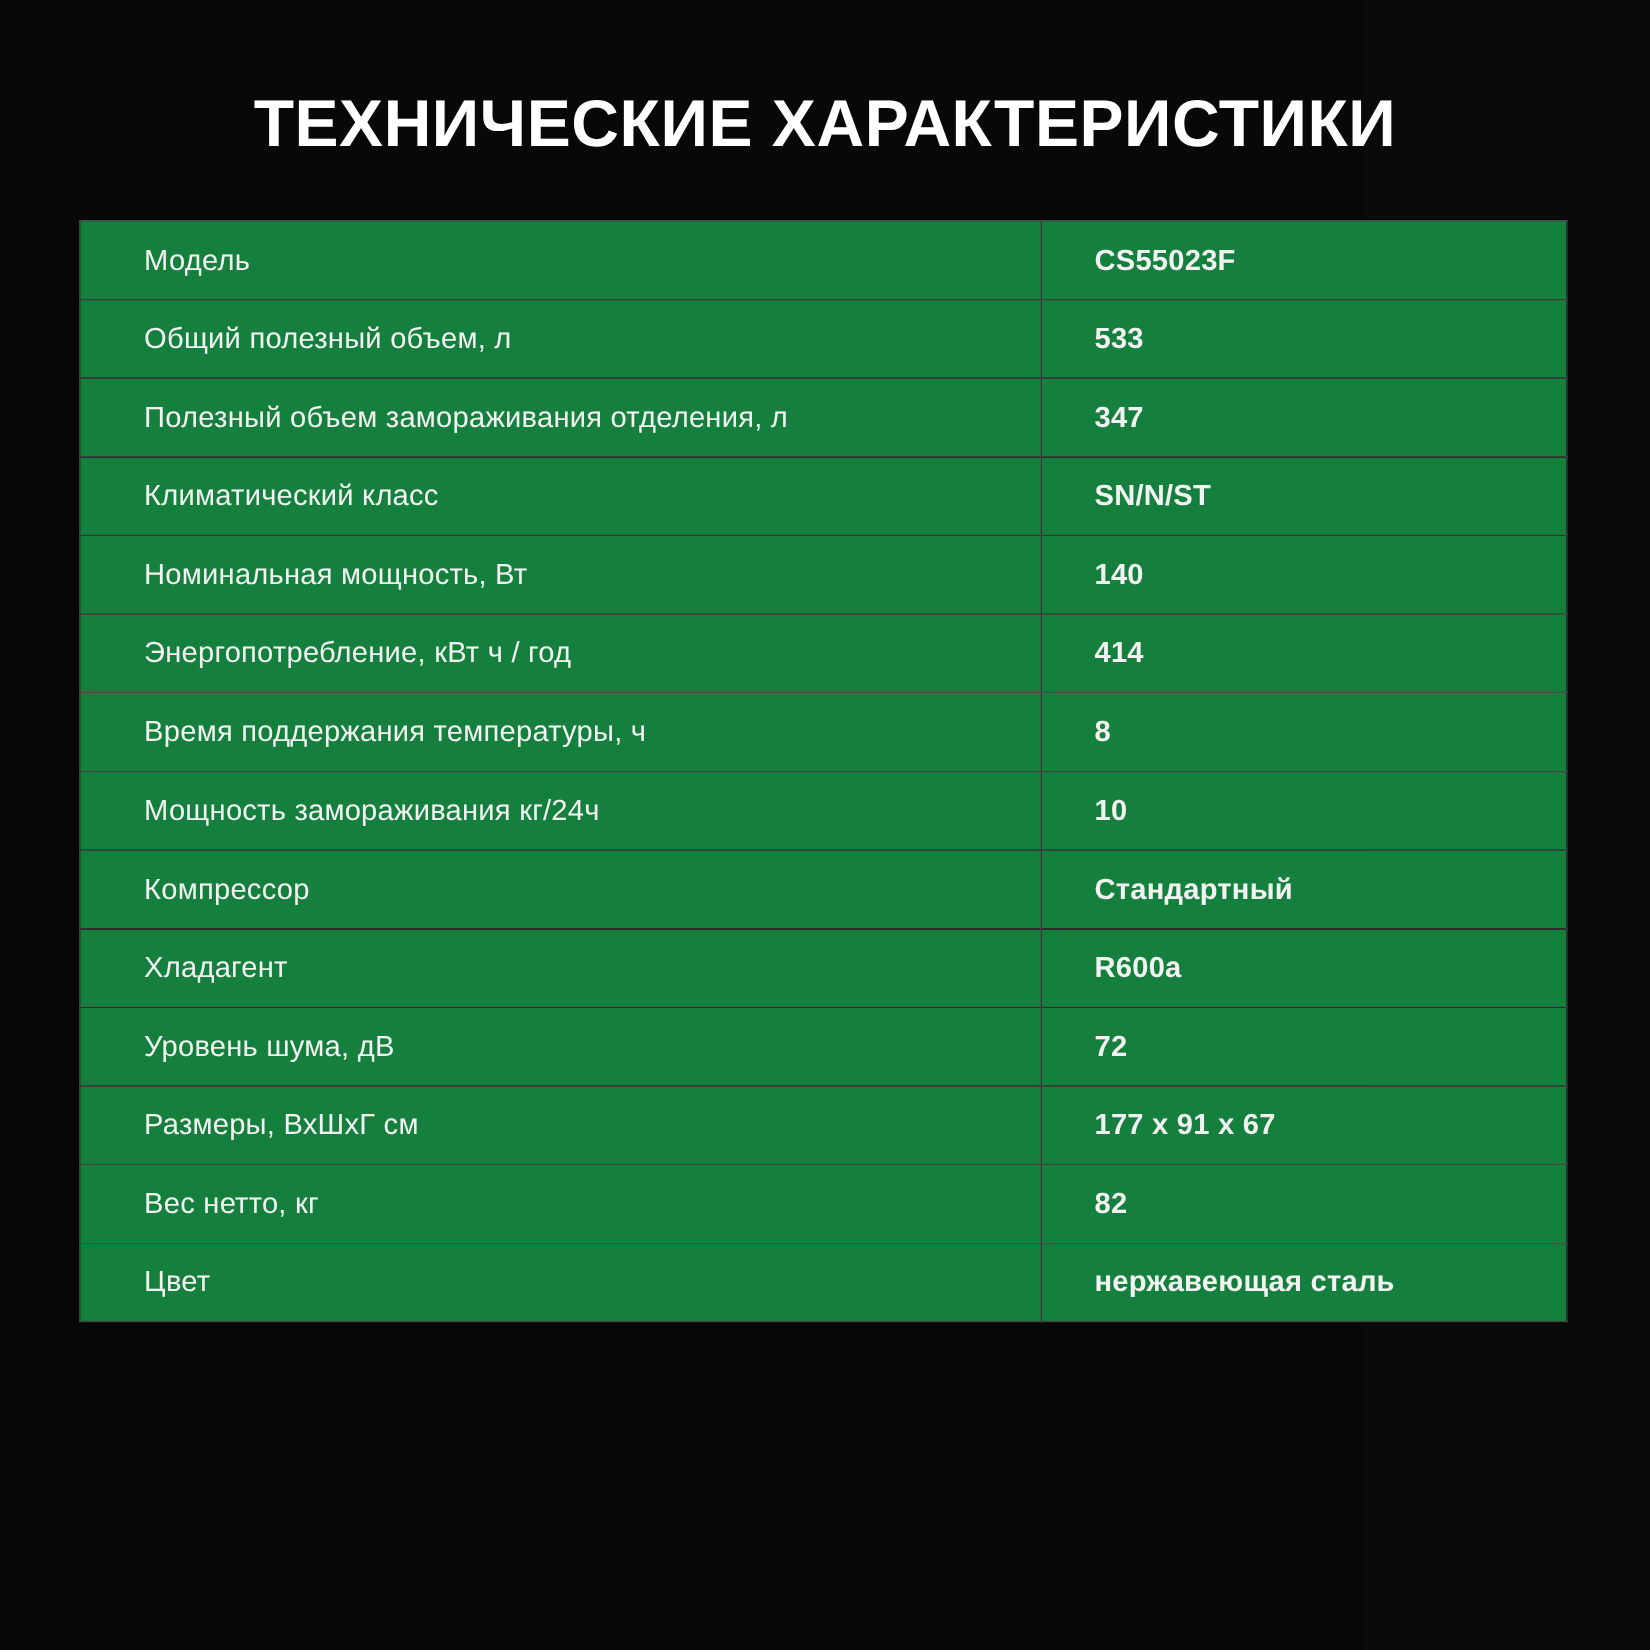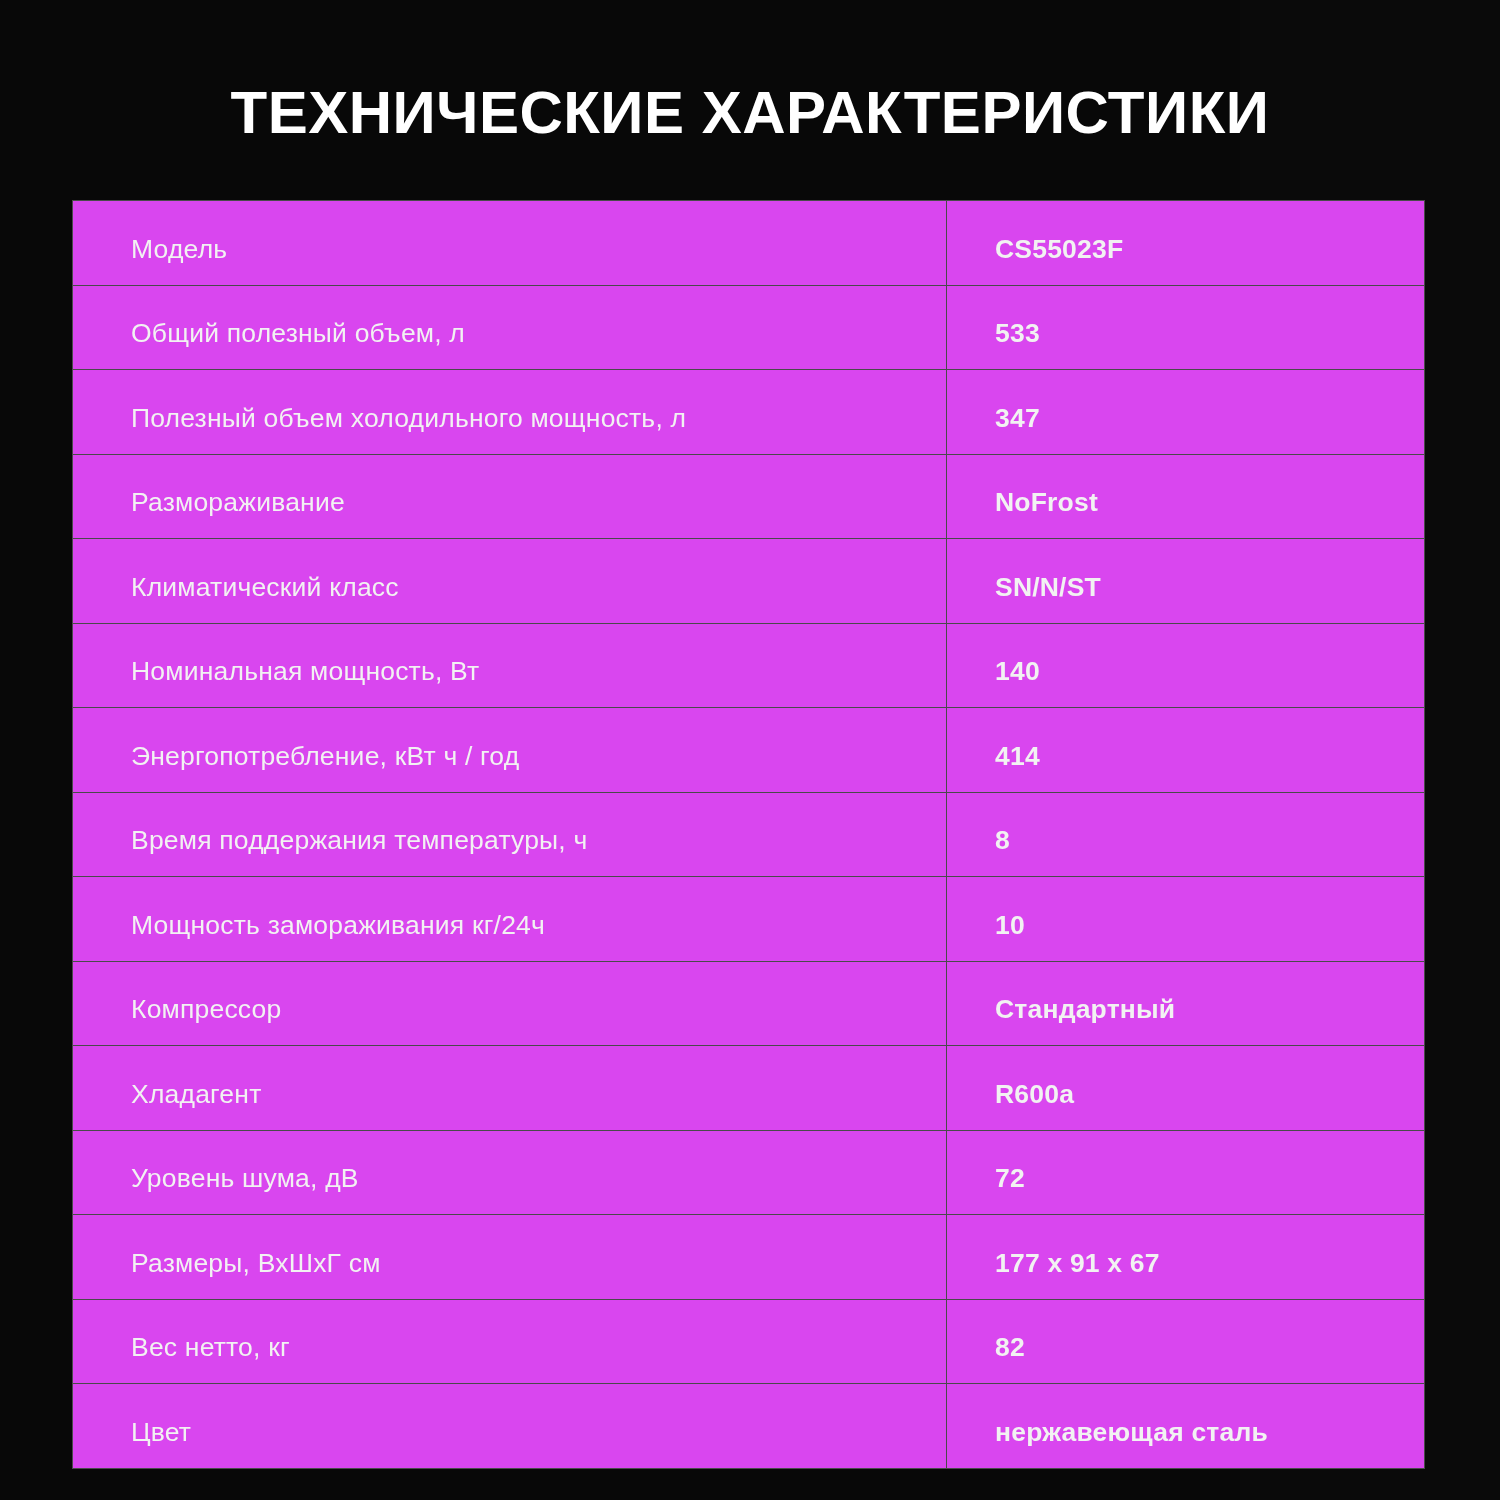--- a/index.html
+++ b/index.html
@@ -40,29 +40,29 @@
     width: 1352px;
     border-collapse: collapse;
     table-layout: fixed;
   }
   .spec-table col.c-name { width: 874px; }
   .spec-table col.c-value { width: 478px; }
 
   .spec-table td {
     border: 1px solid #4a4a4a;
     height: 70.5px;
-    padding: 13px 0 0 58px;
+    padding: 0 0 0 58px;
     font-size: 26.5px;
     font-weight: normal;
     color: #f2f2f2;
     vertical-align: middle;
     letter-spacing: 0.2px;
     white-space: nowrap;
     overflow: hidden;
-    background: #d946ef;
+    background: #15803d;
   }
   .spec-table td.value {
     padding-left: 48px;
     font-weight: bold;
   }
 </style>
 </head>
 <body>
 
 <div class="page">
@@ -77,26 +77,22 @@
     <tbody>
       <tr>
         <td class="name">Модель</td>
         <td class="value">CS55023F</td>
       </tr>
       <tr>
         <td class="name">Общий полезный объем, л</td>
         <td class="value">533</td>
       </tr>
       <tr>
-        <td class="name">Полезный объем холодильного мощность, л</td>
+        <td class="name">Полезный объем замораживания отделения, л</td>
         <td class="value">347</td>
-      </tr>
-      <tr>
-        <td class="name">Размораживание</td>
-        <td class="value">NoFrost</td>
       </tr>
       <tr>
         <td class="name">Климатический класс</td>
         <td class="value">SN/N/ST</td>
       </tr>
       <tr>
         <td class="name">Номинальная мощность, Вт</td>
         <td class="value">140</td>
       </tr>
       <tr>

